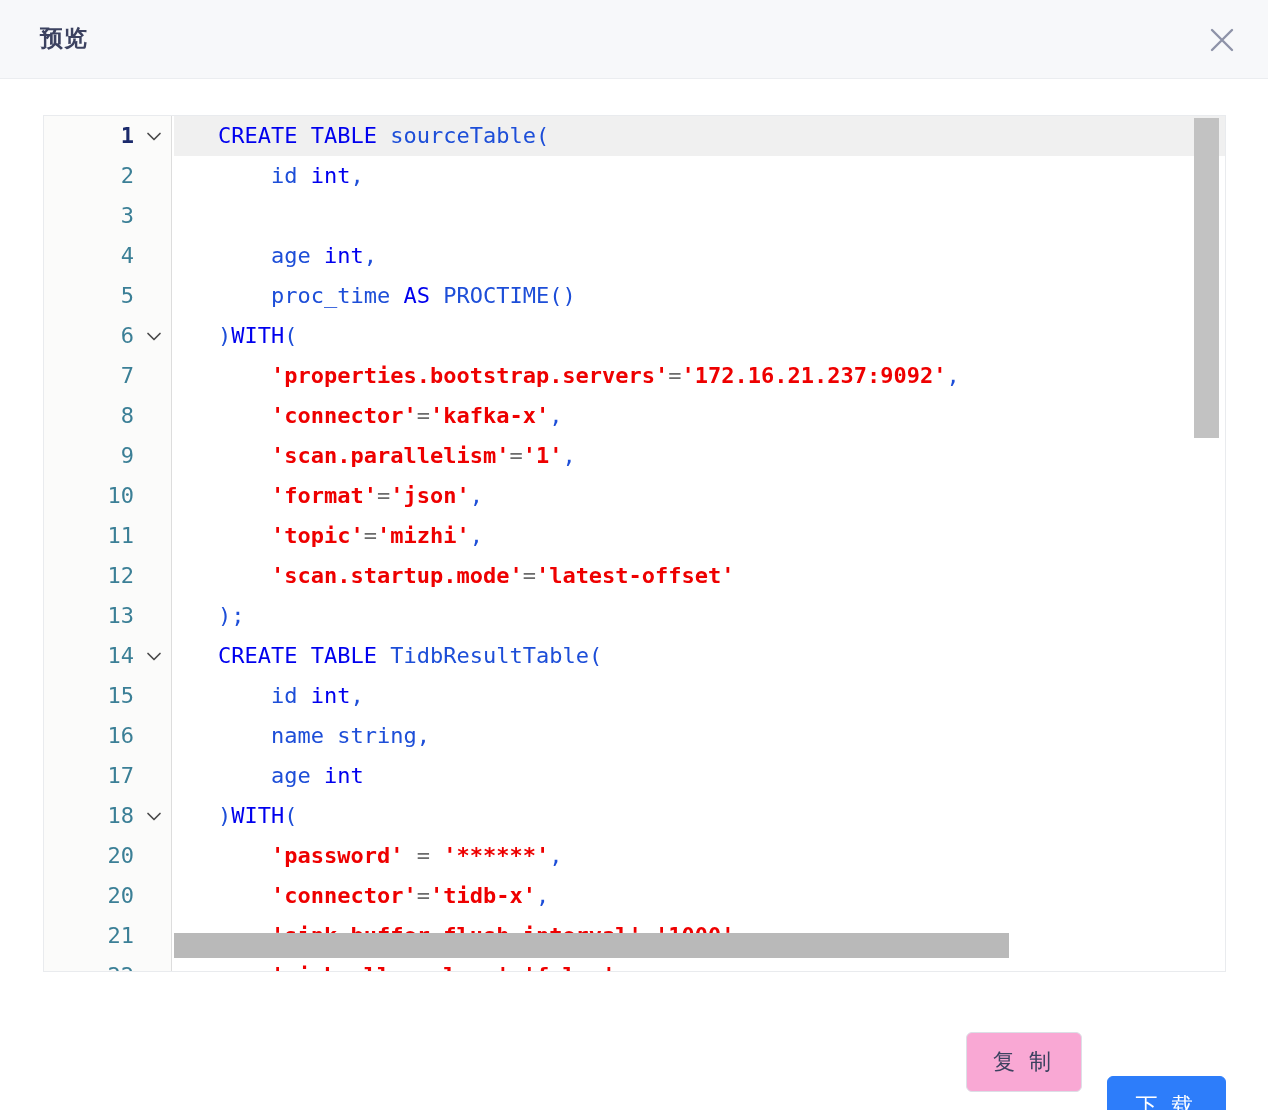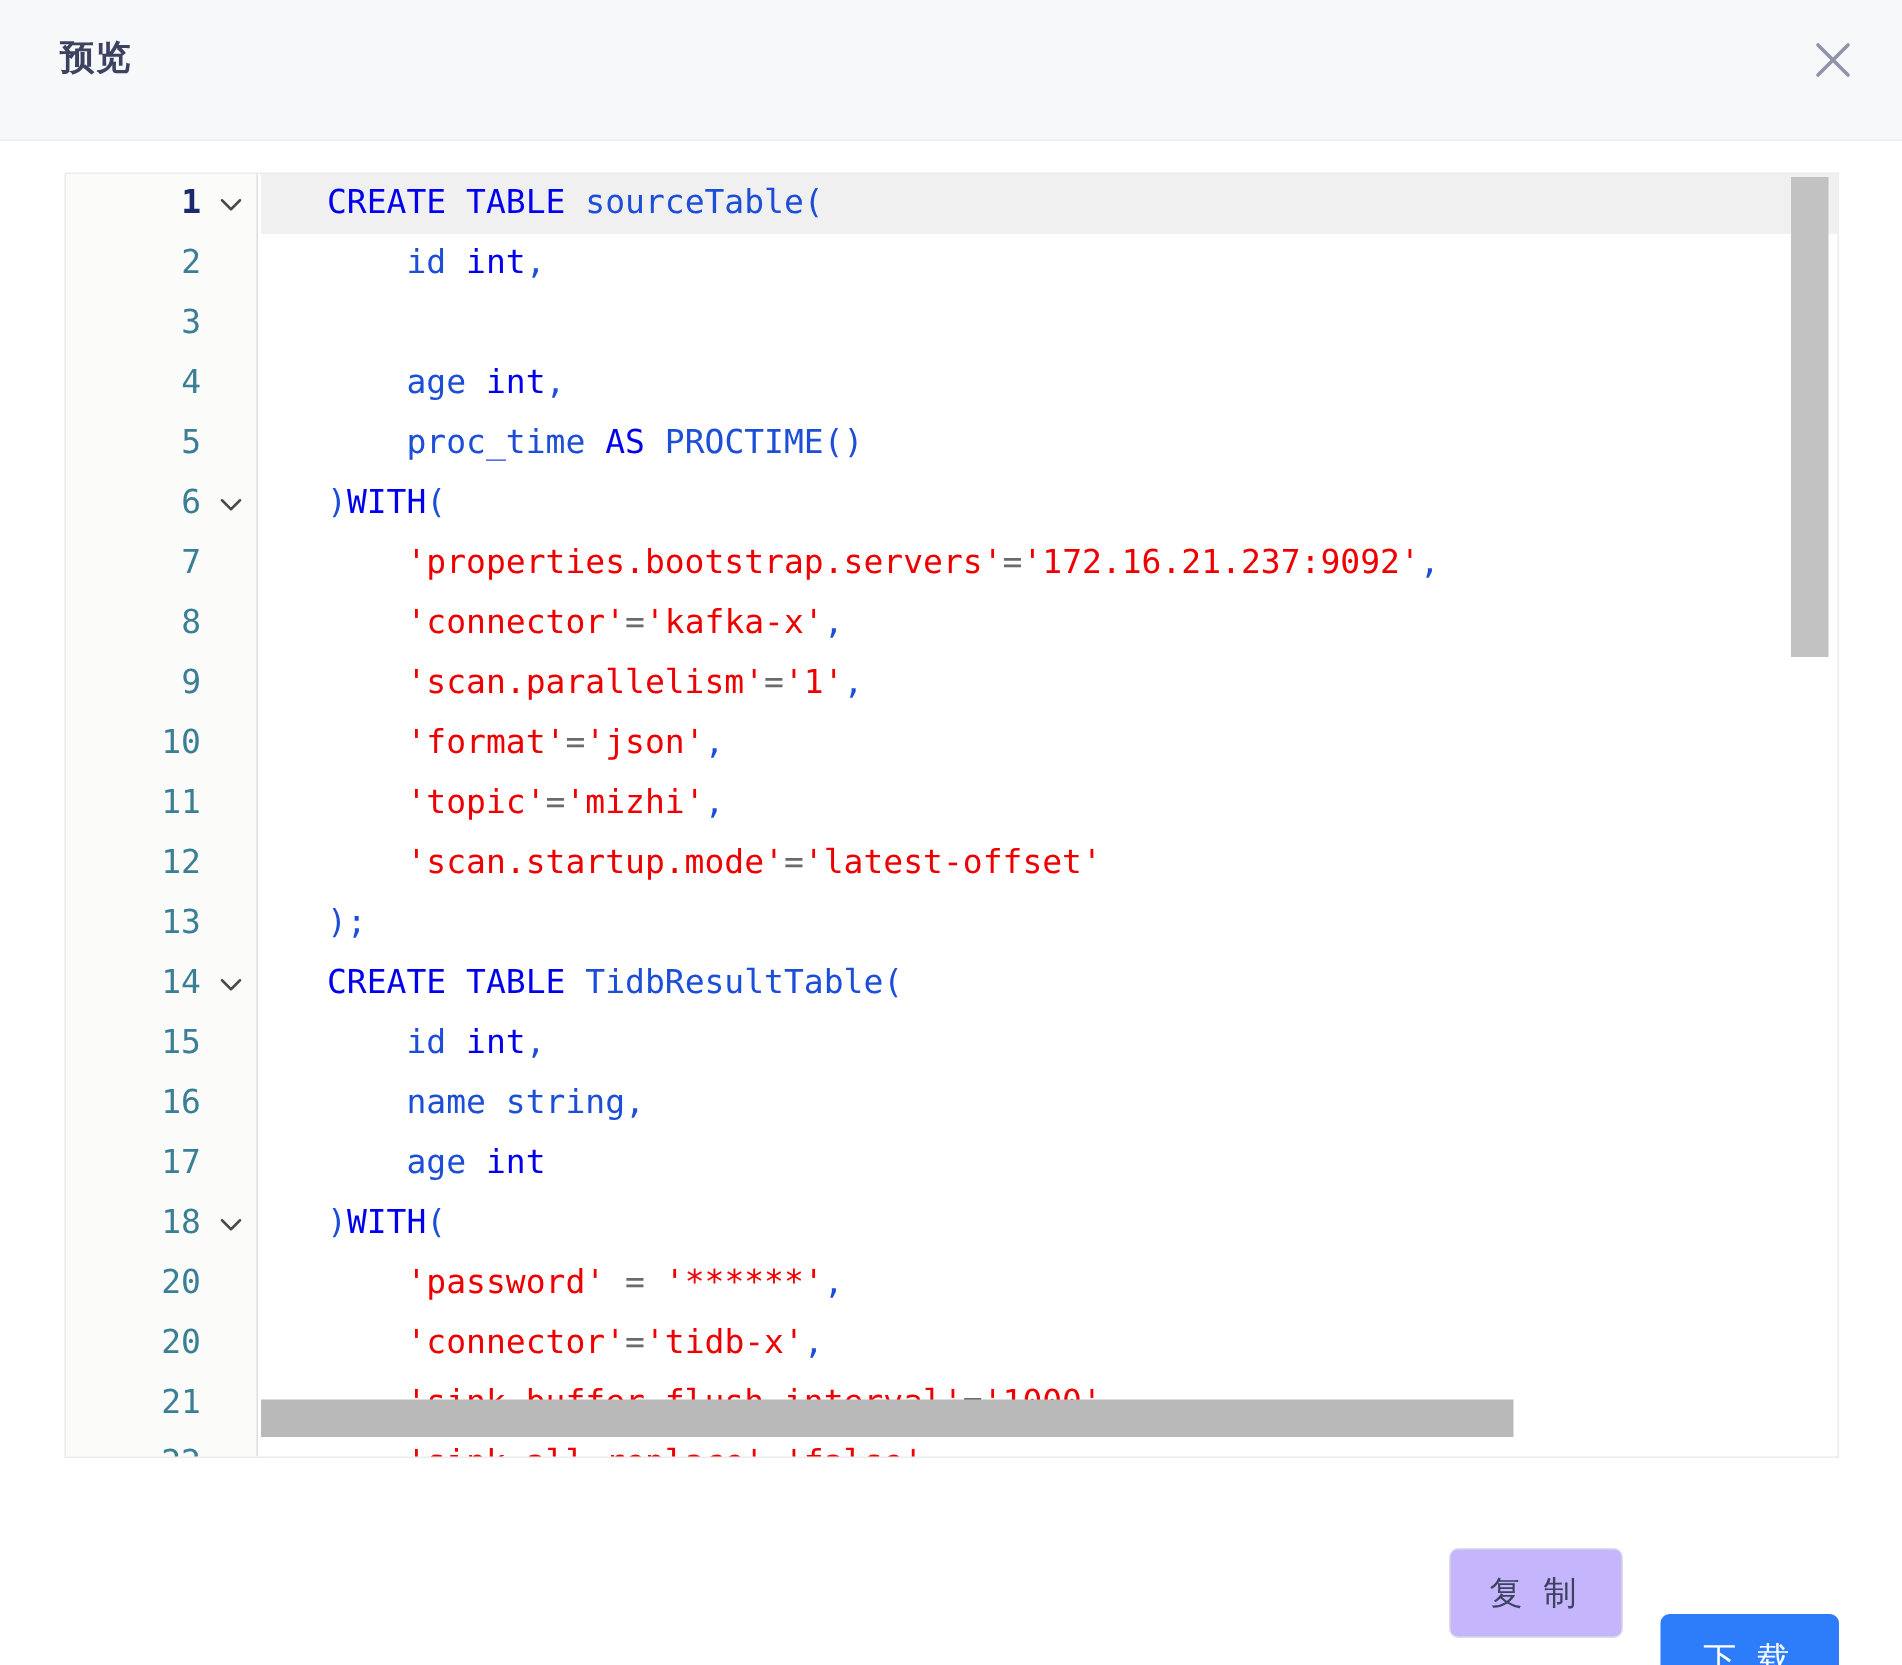--- a/index.html
+++ b/index.html
@@ -13,21 +13,21 @@
     font-family: "Liberation Sans", sans-serif;
     overflow: hidden;
     position: relative;
   }
 
   
   .modal-header {
     position: absolute;
     left: 0; top: 0;
     width: 1268px;
-    height: 94px;
+    height: 79px;
     background: #f7f8fa;
     border-bottom: 1px solid #ebedf0;
     box-sizing: border-box;
   }
   .modal-title {
     position: absolute;
     left: 40px;
     top: 23px;
     font-size: 23px;
     font-weight: bold;
@@ -124,21 +124,21 @@
   }
   .fold-chev svg { display: block; }
   .ln-text {
     position: absolute;
     left: 174px;
     top: 0;
     white-space: pre;
     color: #000000;
   }
   .tok-kw  { color: #0000ee; text-align: right; }
-  .tok-str { color: #ee0000; }
+  .tok-str { color: #ee0000; font-weight: bold; }
   .tok-op  { color: #6b6b6b; }
   .tok-pl  { color: #1d4ed8; }
 
   
   .v-scroll-track {
     position: absolute;
     right: 3px;
     top: 0;
     width: 25px;
     height: 100%;
@@ -181,21 +181,21 @@
     display: flex;
     align-items: center;
     justify-content: center;
     cursor: pointer;
     box-sizing: border-box;
     font-family: "Liberation Sans", sans-serif;
   }
   .btn-secondary {
     left: 966px;
     width: 116px;
-    background: #c4b5fd;
+    background: #f9a8d4;
     border: 1px solid #dcdfe6;
     color: #3c4260;
   }
   .btn-primary {
     left: 1107px;
     width: 119px;
     background: #2d7dfa;
     border: 1px solid #2d7dfa;
     color: #ffffff;
     margin-top: 44px;

